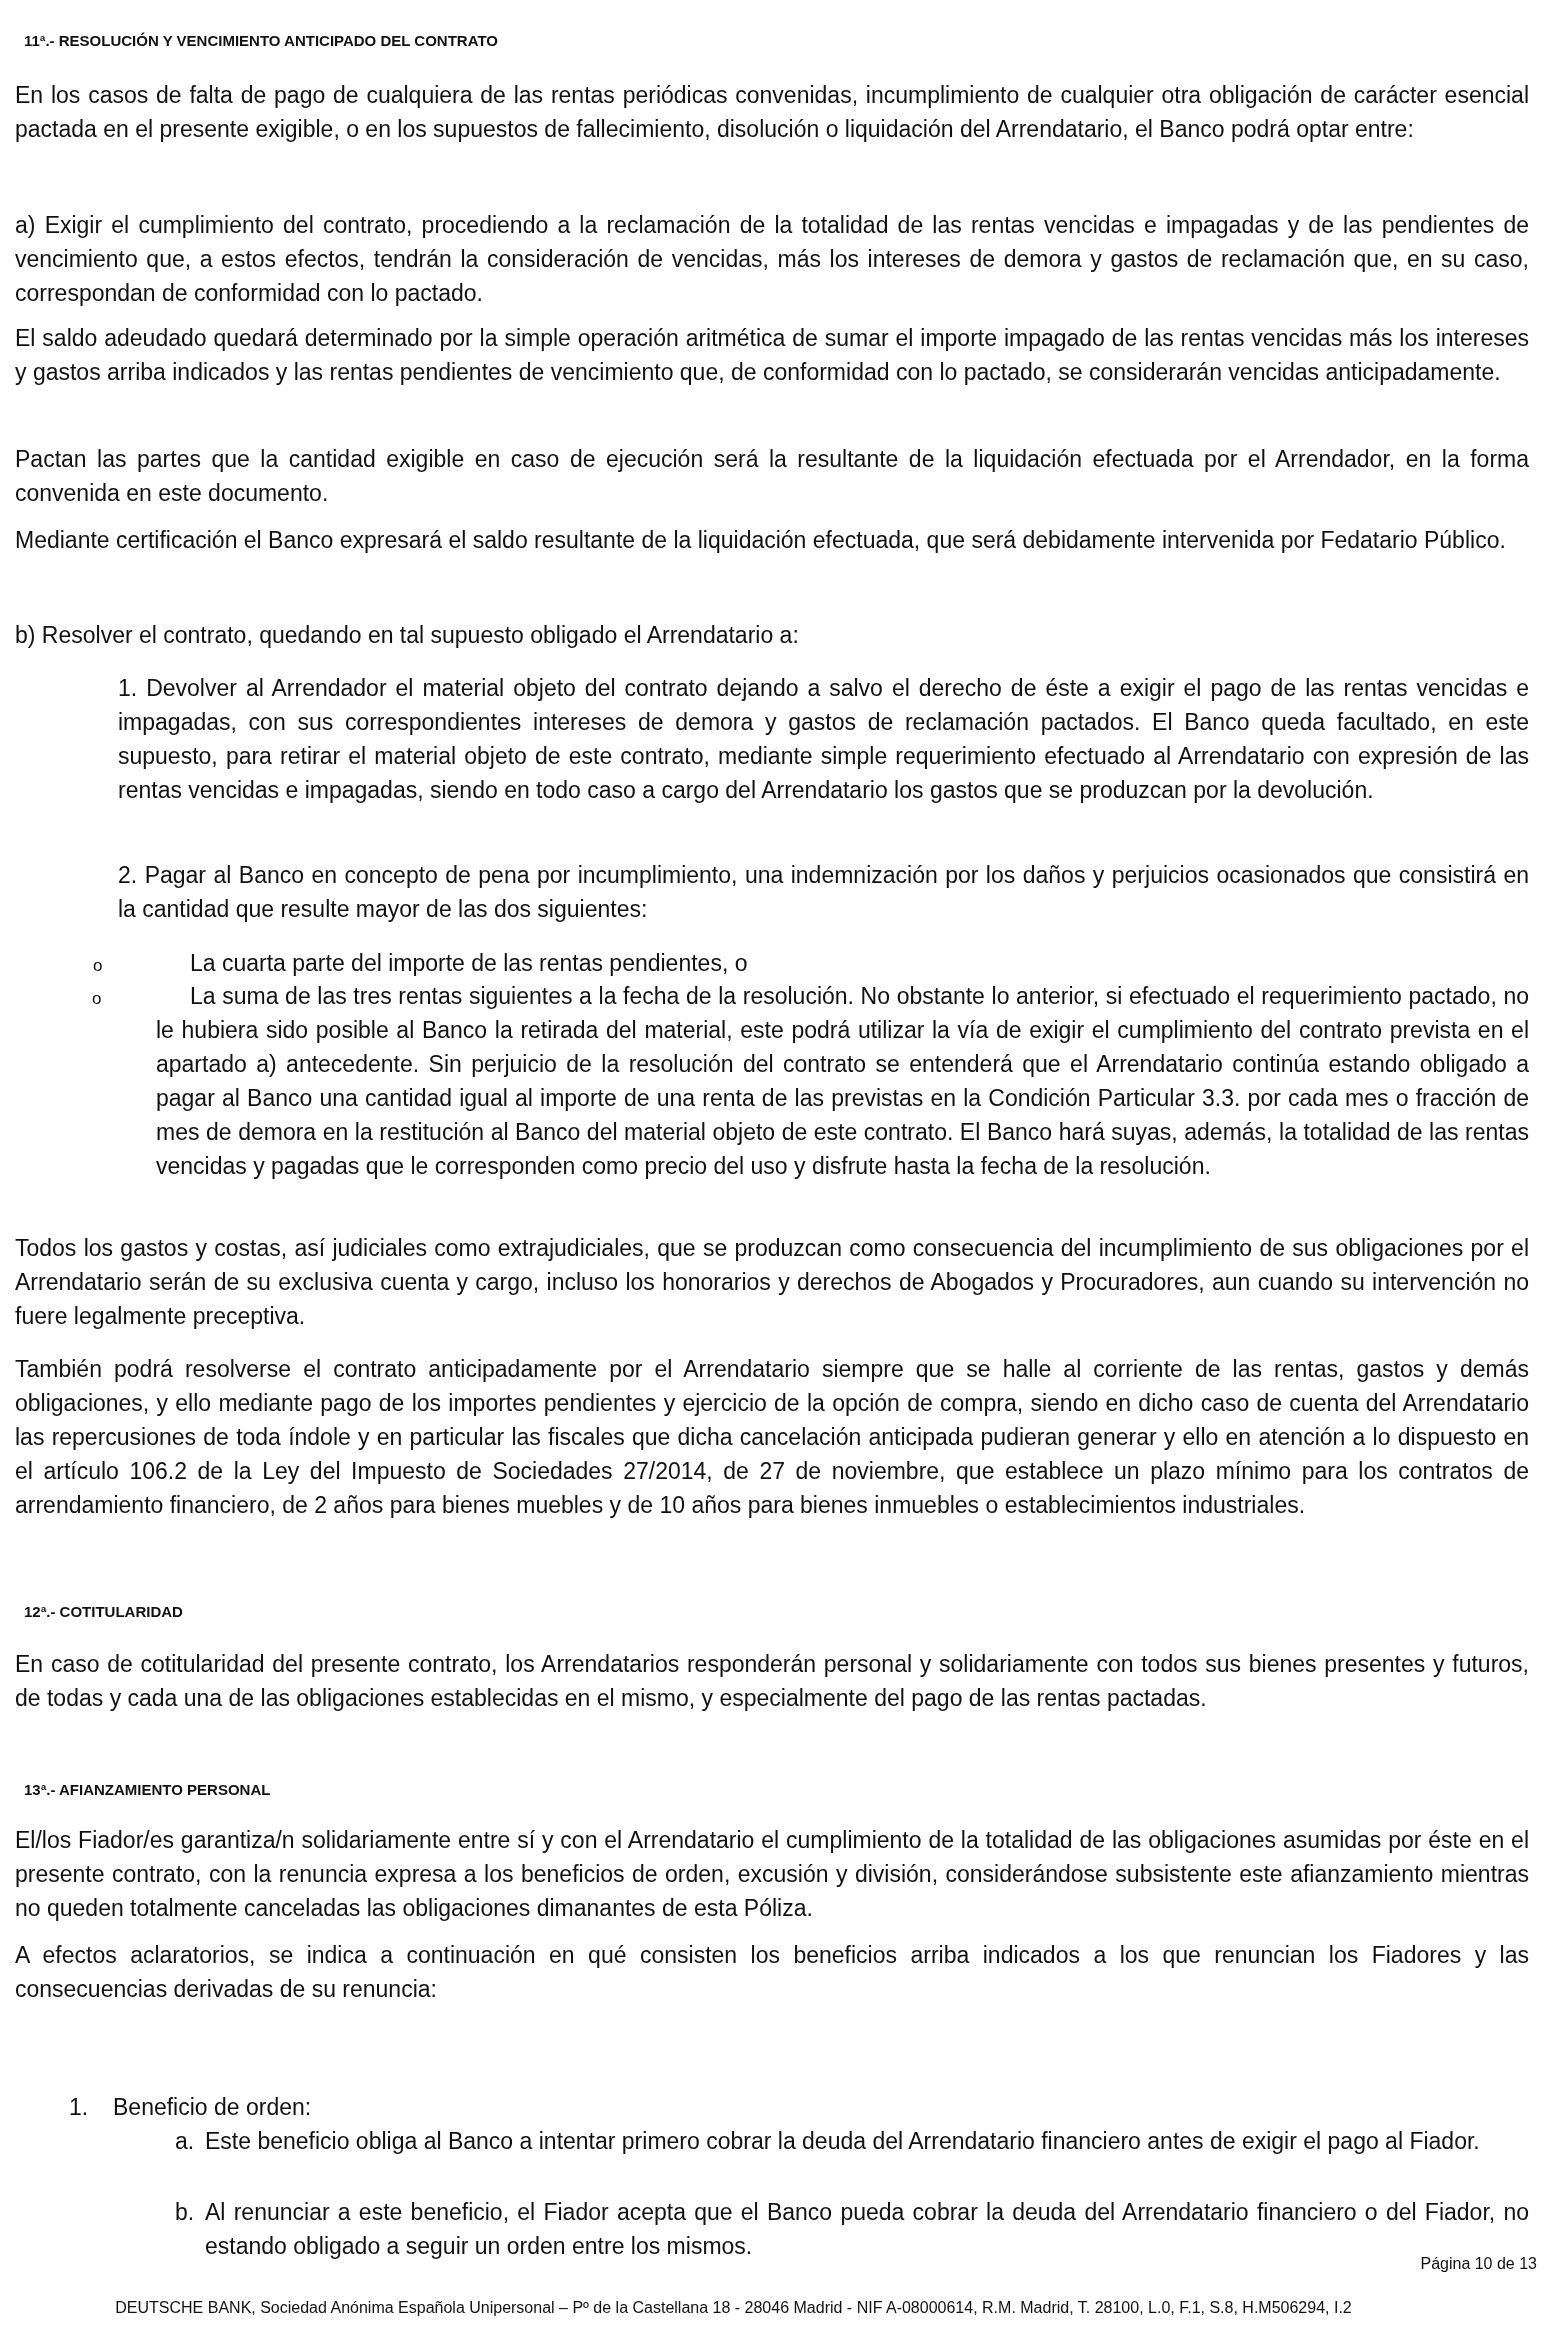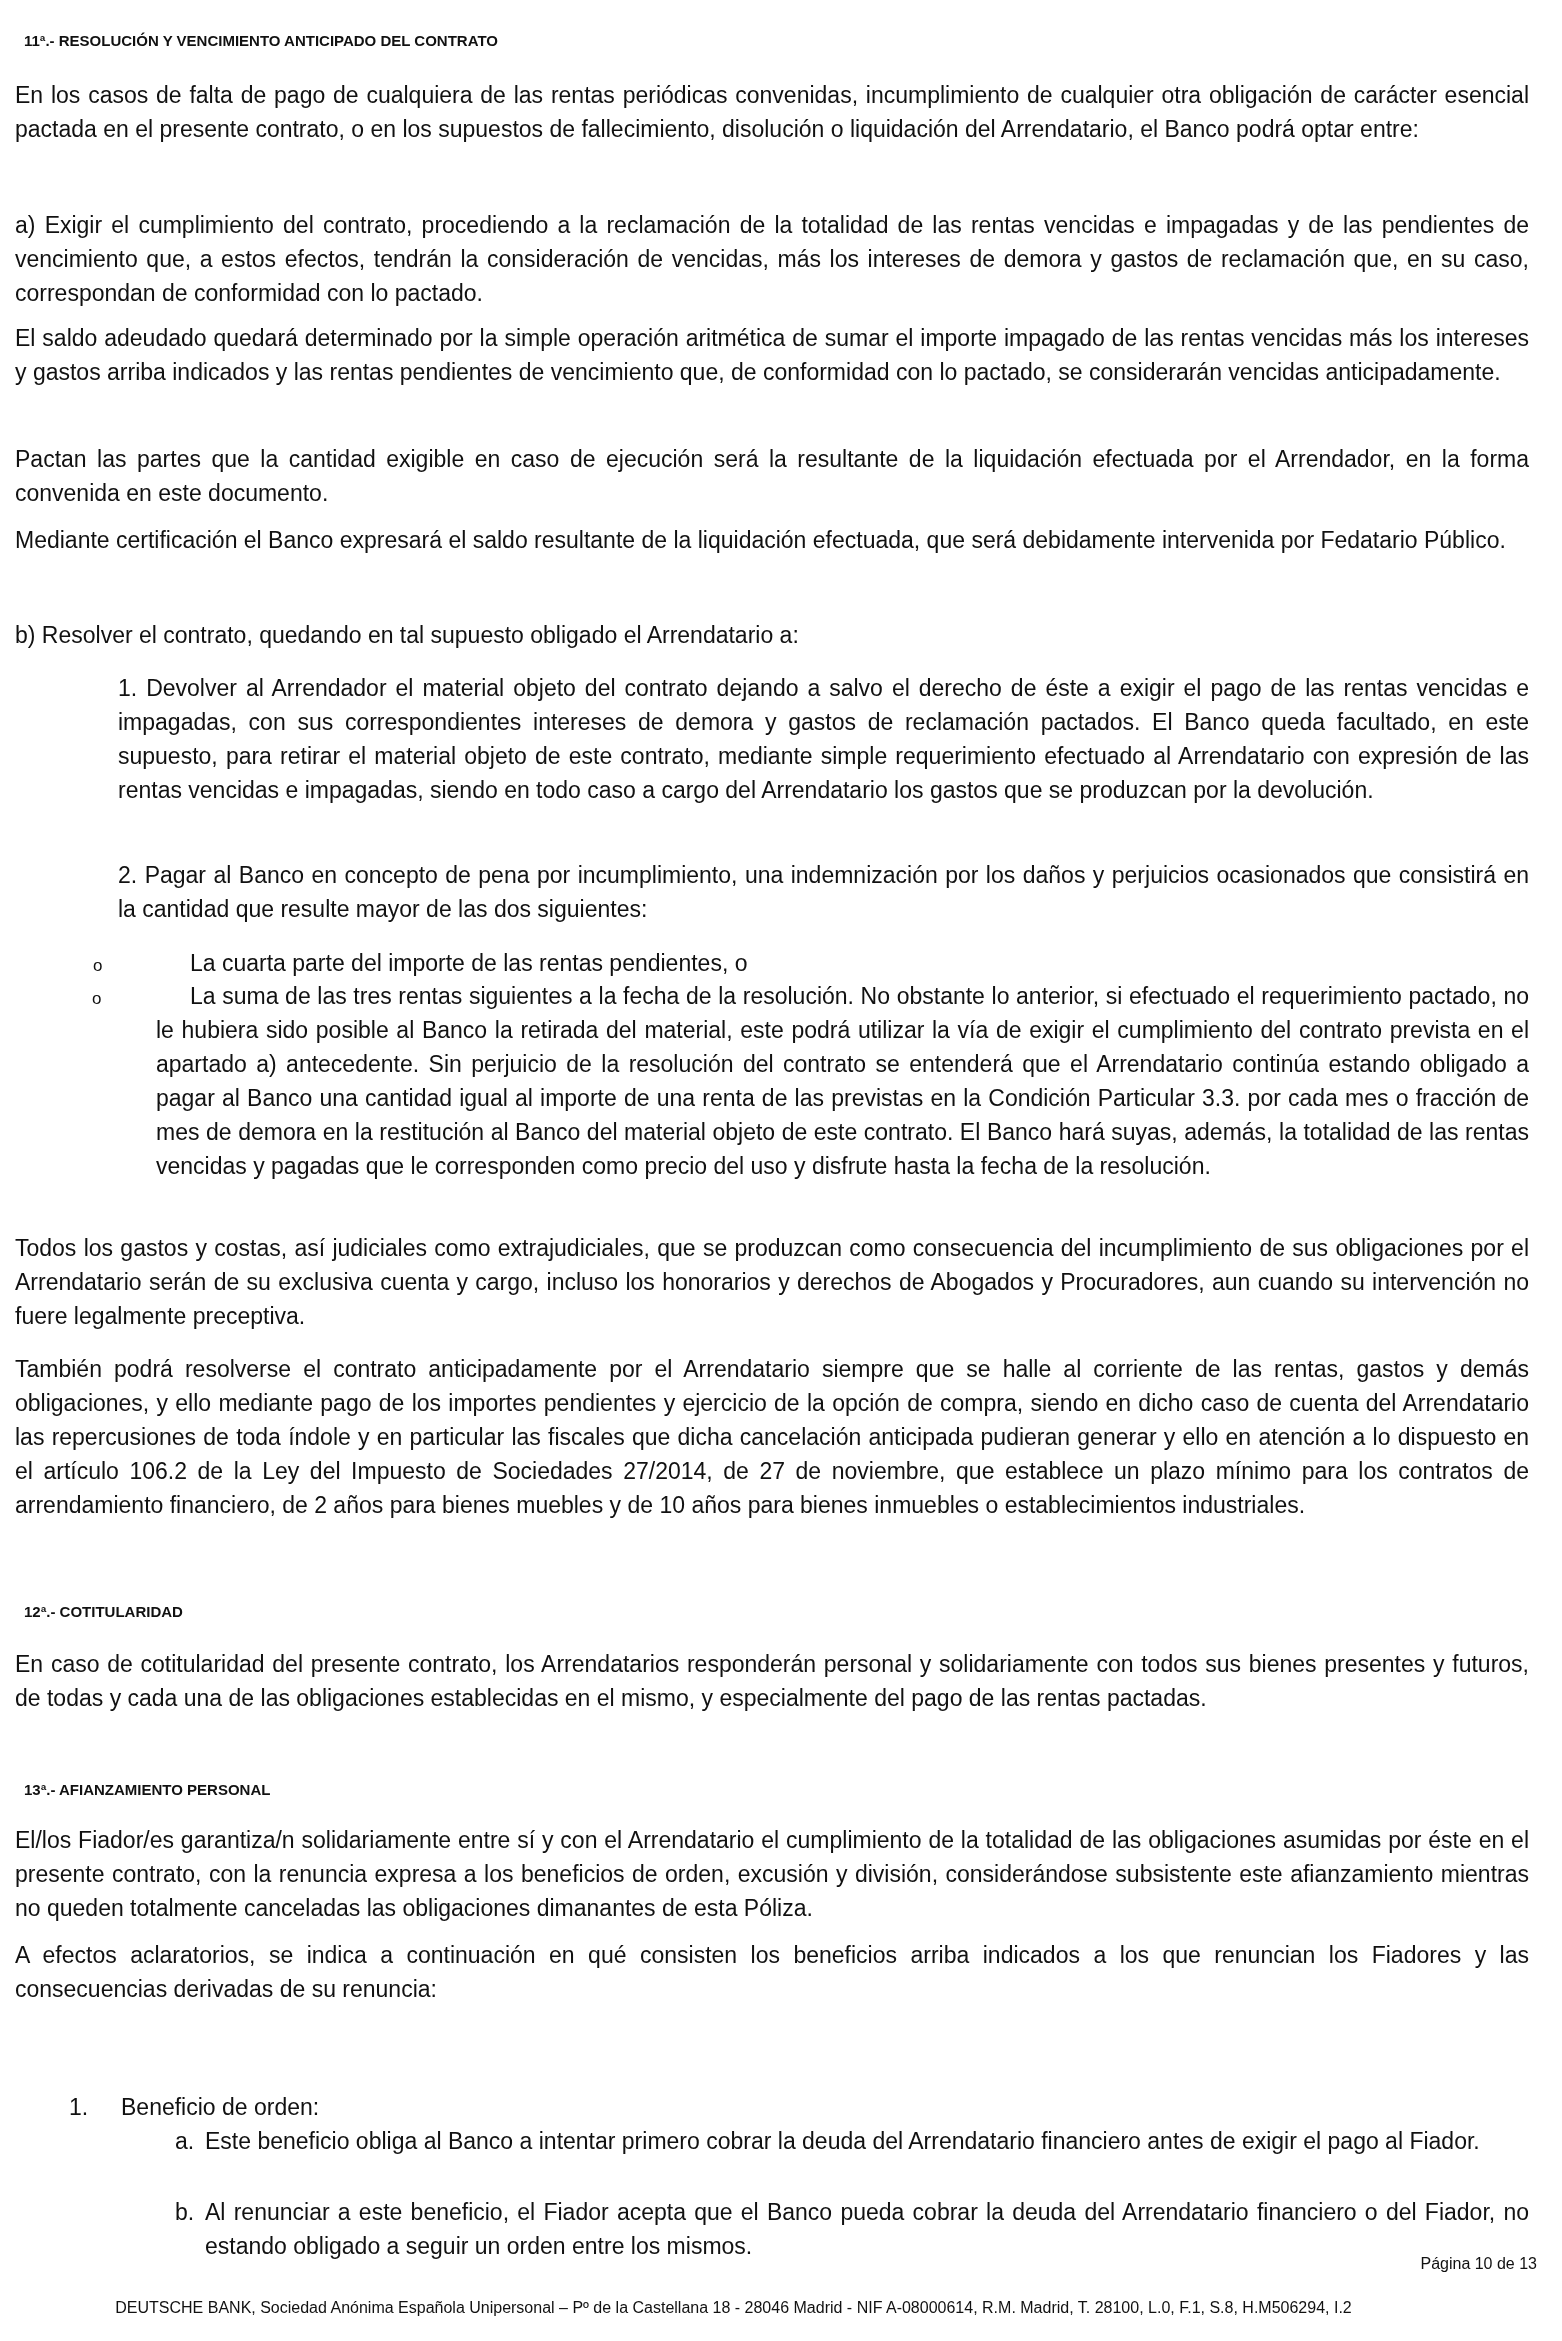--- a/index.html
+++ b/index.html
@@ -27,21 +27,21 @@
   .sub-item .lbl { position: absolute; left: 0; top: 0; }
   .sub-item .txt { display: block; margin-left: 30px; text-align: justify; }
 </style>
 </head>
 <body>
 
 <div class="page">
 
   <div class="heading" style="top:23.6px;">11ª.- RESOLUCIÓN Y VENCIMIENTO ANTICIPADO DEL  CONTRATO</div>
 
-  <div class="blk" style="top:78px;">En los casos de falta de pago de cualquiera de las rentas periódicas convenidas, incumplimiento de cualquier otra obligación de carácter esencial pactada en el presente contrato, o en los supuestos de fallecimiento, disolución o liquidación del Arrendatario, el Banco podrá optar entre:</div>
+  <div class="blk" style="top:78px;">En los casos de falta de pago de cualquiera de las rentas periódicas convenidas, incumplimiento de cualquier otra obligación de carácter esencial pactada en el presente exigible, o en los supuestos de fallecimiento, disolución o liquidación del Arrendatario, el Banco podrá optar entre:</div>
 
   <div class="blk" style="top:208px;">a) Exigir el cumplimiento del contrato, procediendo a la reclamación de la totalidad de las rentas vencidas e impagadas y de las pendientes de vencimiento que, a estos efectos, tendrán la consideración de vencidas, más los intereses de demora y gastos de reclamación que, en su caso, correspondan de conformidad con lo pactado.</div>
 
   <div class="blk" style="top:321px;">El saldo adeudado quedará determinado por la simple operación aritmética de sumar el importe impagado de las rentas vencidas más los intereses y gastos arriba indicados y las rentas pendientes de vencimiento que, de conformidad con lo pactado, se considerarán vencidas anticipadamente.</div>
 
   <div class="blk" style="top:442px;">Pactan las partes que la cantidad exigible en caso de ejecución será la resultante de la liquidación efectuada por el Arrendador, en la forma convenida en este documento.</div>
 
   <div class="blk" style="top:523px;">Mediante certificación el Banco expresará el saldo resultante de la liquidación efectuada, que será debidamente intervenida por Fedatario Público.</div>
 
   <div class="blk" style="top:618px;">b) Resolver el contrato, quedando en tal supuesto obligado el Arrendatario a:</div>
@@ -68,21 +68,21 @@
 
   <div class="blk" style="top:1647px;">En caso de cotitularidad del presente contrato, los Arrendatarios responderán personal y solidariamente con todos sus bienes presentes y futuros, de todas y cada una de las obligaciones establecidas en el mismo, y especialmente del pago de las rentas pactadas.</div>
 
   <div class="heading" style="top:1773px;">13ª.- AFIANZAMIENTO PERSONAL</div>
 
   <div class="blk" style="top:1823px;">El/los Fiador/es garantiza/n solidariamente entre sí y con el Arrendatario el cumplimiento de la totalidad de las obligaciones asumidas por éste en el presente contrato, con la renuncia expresa a los beneficios de orden, excusión y división, considerándose subsistente este afianzamiento mientras no queden totalmente canceladas las obligaciones dimanantes de esta Póliza.</div>
 
   <div class="blk" style="top:1938px;">A efectos aclaratorios, se indica a continuación en qué consisten los beneficios arriba indicados a los que renuncian los Fiadores y las consecuencias derivadas de su renuncia:</div>
 
   <div class="num" style="top:2090px; left:69px;">1.</div>
-  <div class="num" style="top:2090px; left:121px;">Beneficio de orden:</div>
+  <div class="num" style="top:2090px; left:113px;">Beneficio de orden:</div>
 
   <div class="sub-item" style="top:2124px;">
     <span class="lbl">a.</span>
     <span class="txt">Este beneficio obliga al Banco a intentar primero cobrar la deuda del Arrendatario financiero antes de exigir el pago al Fiador.</span>
   </div>
 
   <div class="sub-item" style="top:2195px;">
     <span class="lbl">b.</span>
     <span class="txt">Al renunciar a este beneficio, el Fiador acepta que el Banco pueda cobrar la deuda del Arrendatario financiero o del Fiador, no estando obligado a seguir un orden entre los mismos.</span>
   </div>

